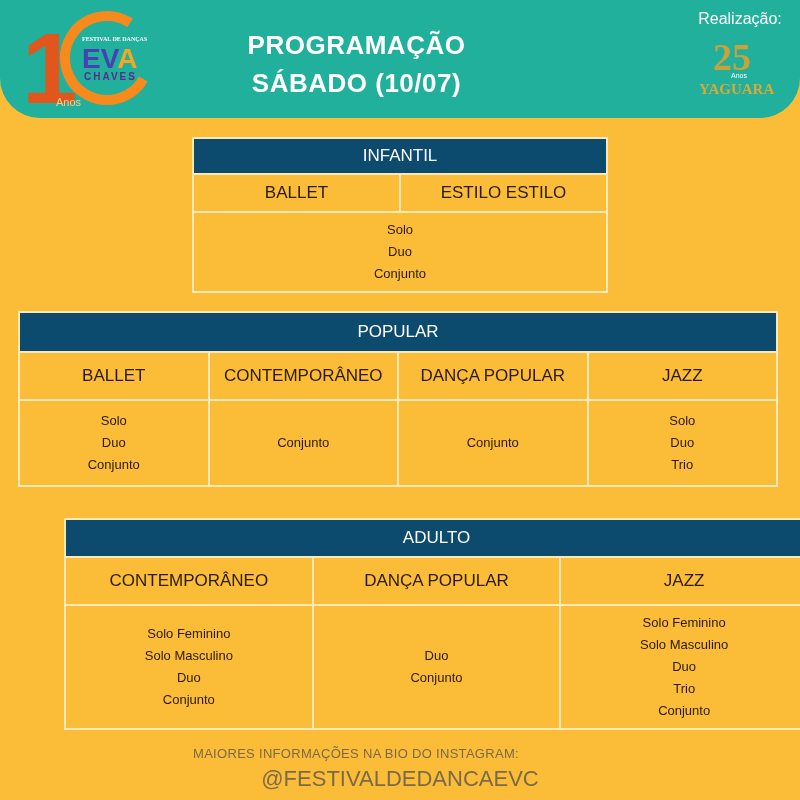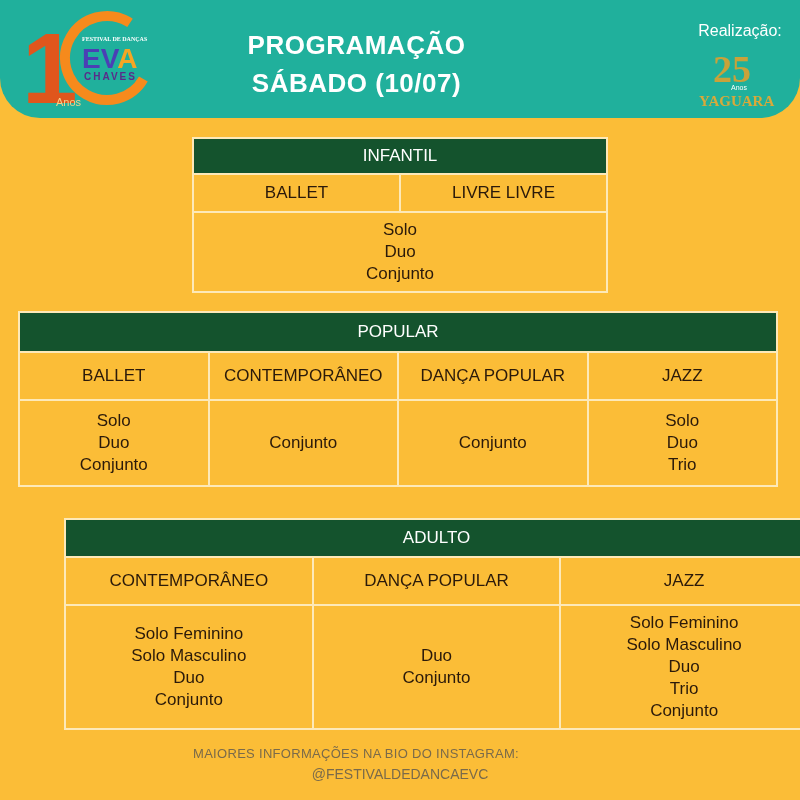--- a/index.html
+++ b/index.html
@@ -2,29 +2,29 @@
 <html><head>
 <meta charset="utf-8">
 <style>
   html,body{margin:0;padding:0;}
   body{width:800px;height:800px;background:#fbbd37;font-family:"Liberation Sans",sans-serif;position:relative;overflow:hidden;}
   .header{position:absolute;left:0;top:0;width:800px;height:118px;background:#20b09c;border-radius:0 0 40px 40px;}
   .corner-l{position:absolute;left:0;top:80px;width:40px;height:40px;background:#fbbd37;z-index:0;}
   .title{position:absolute;left:0;width:713px;text-align:center;color:#fff;font-weight:bold;font-size:26px;letter-spacing:0.5px;}
   .t1{top:30px;} .t2{top:68px;}
   .logo-l{position:absolute;left:22px;top:8px;width:150px;height:100px;}
-  .logo-r{position:absolute;left:690px;top:22px;width:100px;height:100px;text-align:center;}
+  .logo-r{position:absolute;left:690px;top:10px;width:100px;height:100px;text-align:center;}
   .realiz{color:#fff;font-size:16px;}
   table{border-collapse:collapse;position:absolute;color:#2b1a0a;}
-  td{border:2px solid #fde9b8;text-align:center;font-size:17px;padding:0;}
-  .hd{background:#14532d;color:#fff;font-size:17px;height:34px;}
+  td{border:2px solid #fde9b8;text-align:center;font-size:13px;padding:0;}
+  .hd{background:#0c4a6e;color:#fff;font-size:17px;height:34px;}
   .cat{font-size:17px;height:36px;}
   .lines div{line-height:22px;}
   .footer1{position:absolute;top:746px;width:712px;text-align:center;font-size:13px;color:#7a6a4a;letter-spacing:0.3px;}
-  .footer2{position:absolute;top:766px;width:800px;text-align:center;font-size:14px;color:#7a6a4a;}
+  .footer2{position:absolute;top:766px;width:800px;text-align:center;font-size:22px;color:#7a6a4a;}
 </style>
 </head>
 <body>
 
 <div class="corner-l"></div>
 <div class="header"></div>
 
 <div class="logo-l">
   <svg width="150" height="100" viewBox="0 0 150 100">
     <text x="0" y="95" font-size="100" font-weight="bold" fill="#e0561c" font-family="Liberation Sans, sans-serif">1</text>
@@ -48,21 +48,21 @@
   </svg>
 </div>
 
 <table style="left:192px;top:137px;width:416px;">
   <tbody>
       <tr>
         <td colspan="2" class="hd">INFANTIL</td>
       </tr>
   <tr>
     <td class="cat" style="width:50%">BALLET</td>
-    <td class="cat">LIVRE LIVRE</td>
+    <td class="cat">ESTILO ESTILO</td>
   </tr>
   <tr>
         <td colspan="2" class="lines" style="height:78px;">
     <div>Solo</div>
     <div>Duo</div>
     <div>Conjunto</div>
   </td>
       </tr>
 </tbody>
   </table>

